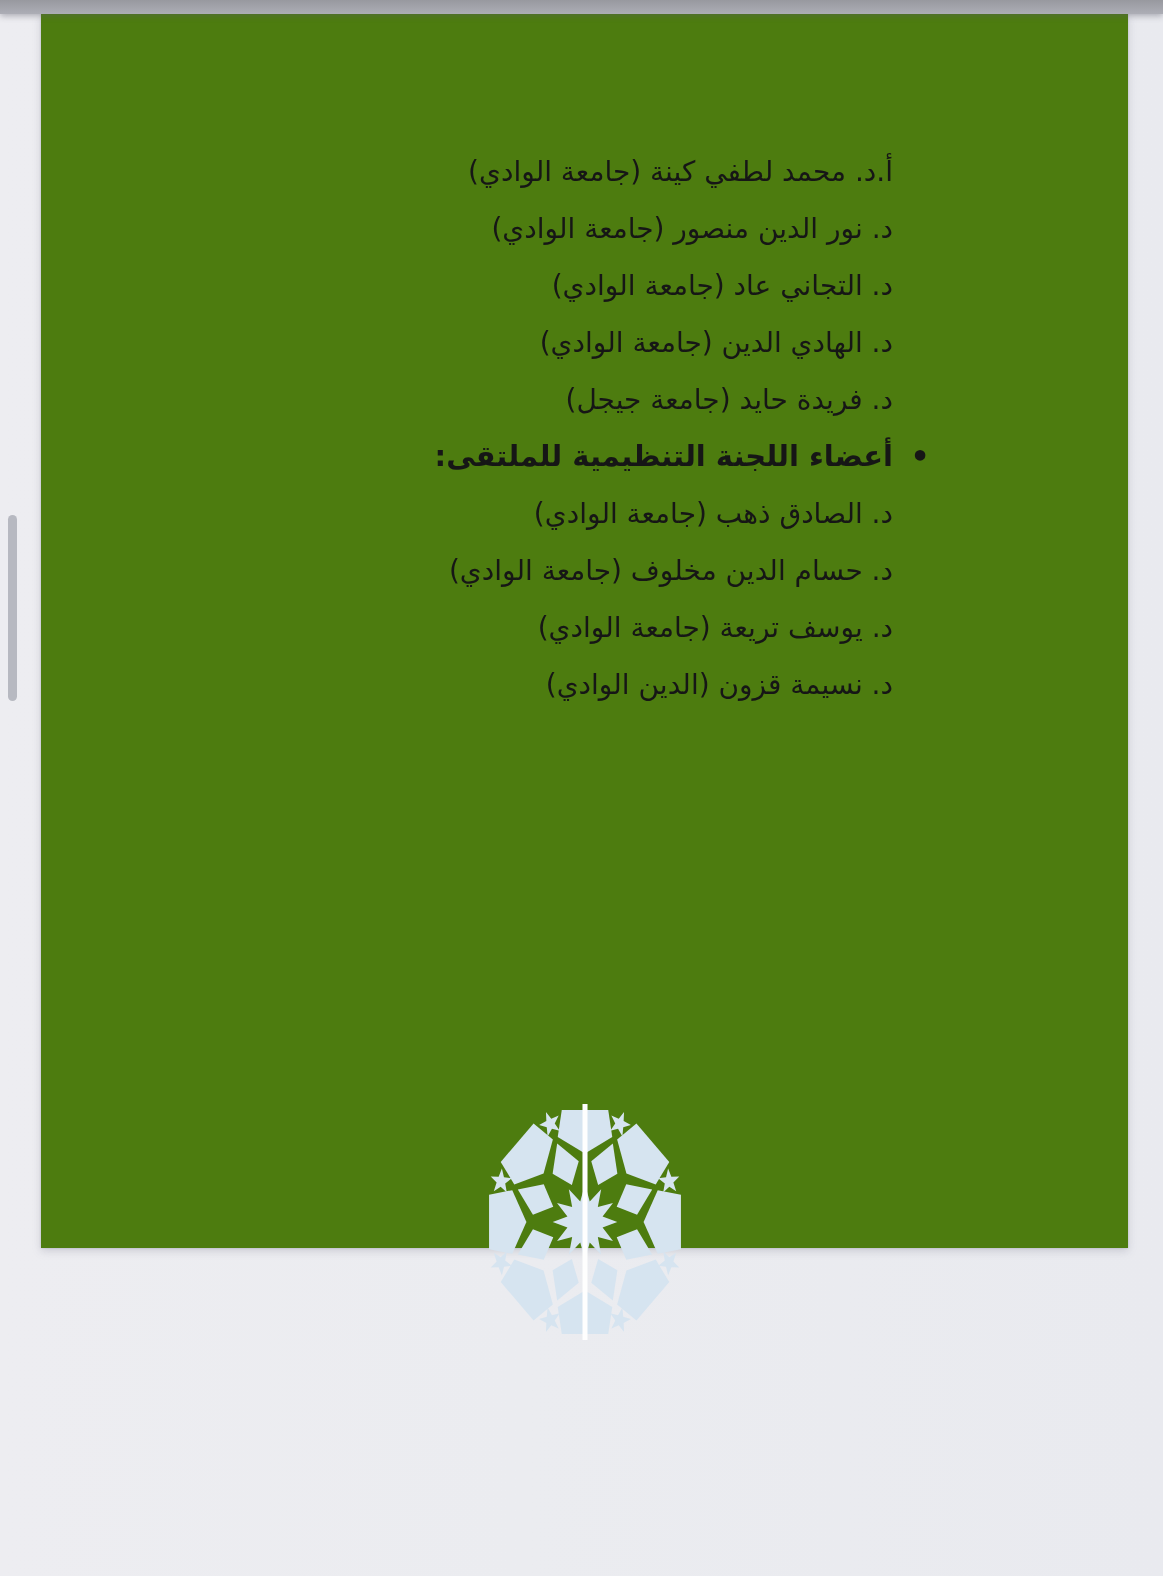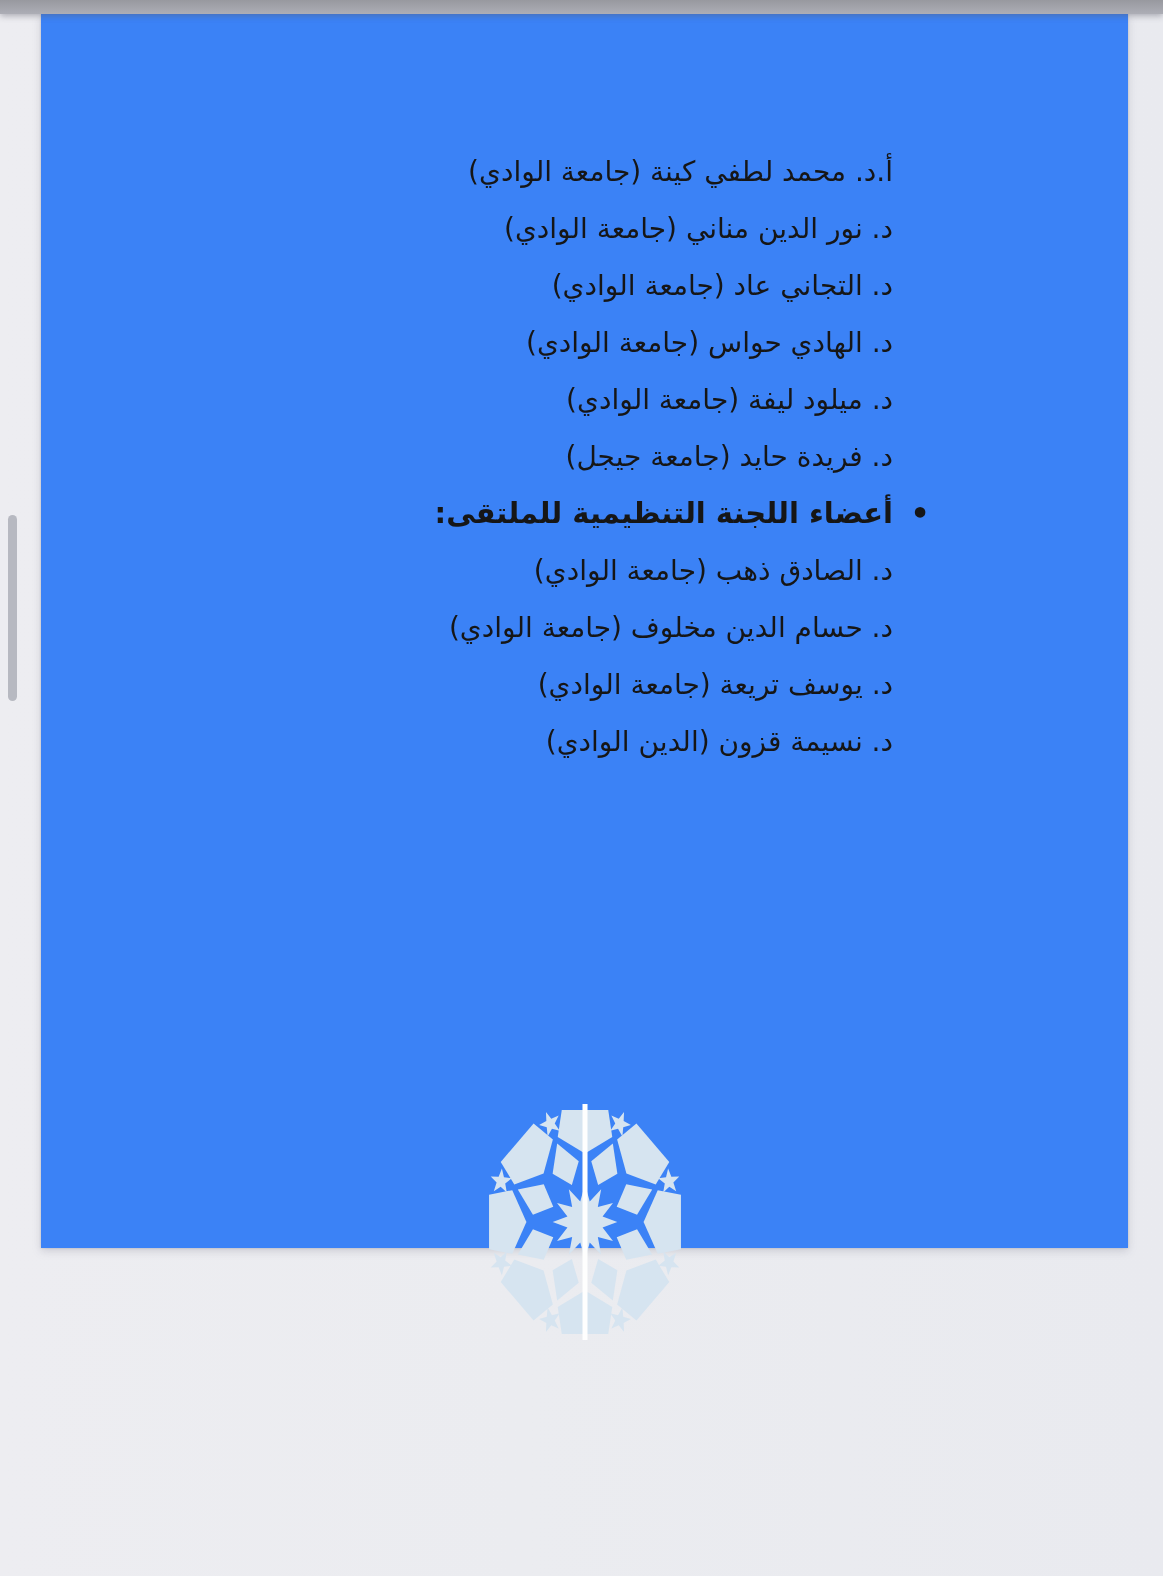--- a/index.html
+++ b/index.html
@@ -13,21 +13,21 @@
   
   .top-band{
     position:absolute;left:0;top:0;width:1163px;height:14px;
     background:linear-gradient(to bottom,#98999f,#adaeb6);
     box-shadow:0 2px 6px rgba(90,90,105,.45);
     z-index:3;
   }
   
   .page{
     position:absolute;left:41px;top:14px;width:1087px;height:1234px;
-    background:#3b82f6;
+    background:#4d7c0f;
     box-shadow:0 0 2px rgba(120,120,135,.35), 0 3px 8px rgba(120,120,140,.28);
     z-index:2;
   }
   
   .scroll-thumb{
     position:absolute;left:8px;top:515px;width:9px;height:186px;
     background:#b7b9c1;border-radius:5px;z-index:4;
   }
   
   .content{
@@ -65,24 +65,23 @@
 <body>
 
 <div class="top-band"></div>
 
 <div class="scroll-thumb"></div>
 
 <div class="page">
 
   <div class="content">
     <div class="line">أ.د. محمد لطفي كينة (جامعة الوادي)</div>
-    <div class="line">د. نور الدين مناني (جامعة الوادي)</div>
+    <div class="line">د. نور الدين منصور (جامعة الوادي)</div>
     <div class="line">د. التجاني عاد (جامعة الوادي)</div>
-    <div class="line">د. الهادي حواس (جامعة الوادي)</div>
-    <div class="line">د. ميلود ليفة (جامعة الوادي)</div>
+    <div class="line">د. الهادي الدين (جامعة الوادي)</div>
     <div class="line">د. فريدة حايد (جامعة جيجل)</div>
 
     <div class="line heading-line">
       <span class="bullet">•</span><span>أعضاء اللجنة التنظيمية للملتقى:</span>
     </div>
 
     <div class="line">د. الصادق ذهب (جامعة الوادي)</div>
     <div class="line">د. حسام الدين مخلوف (جامعة الوادي)</div>
     <div class="line">د. يوسف تريعة (جامعة الوادي)</div>
     <div class="line">د. نسيمة قزون (الدين الوادي)</div>

